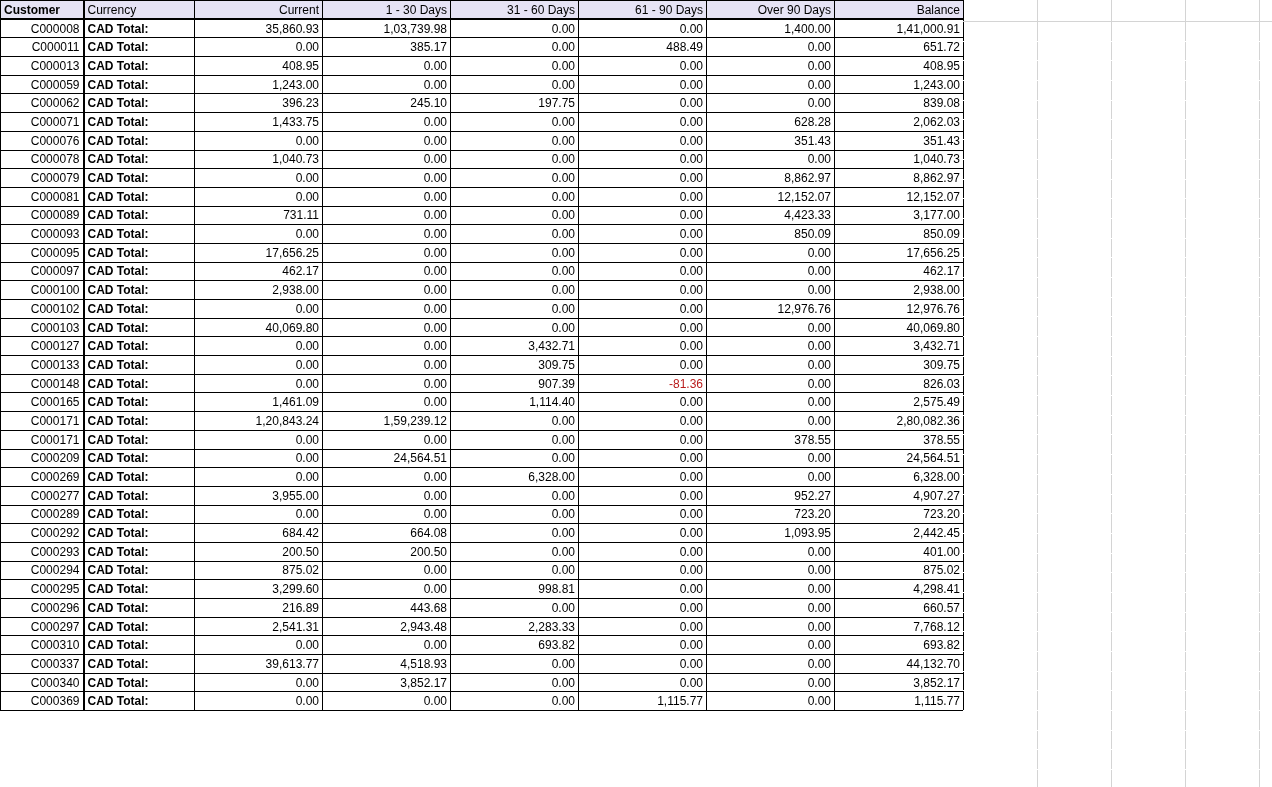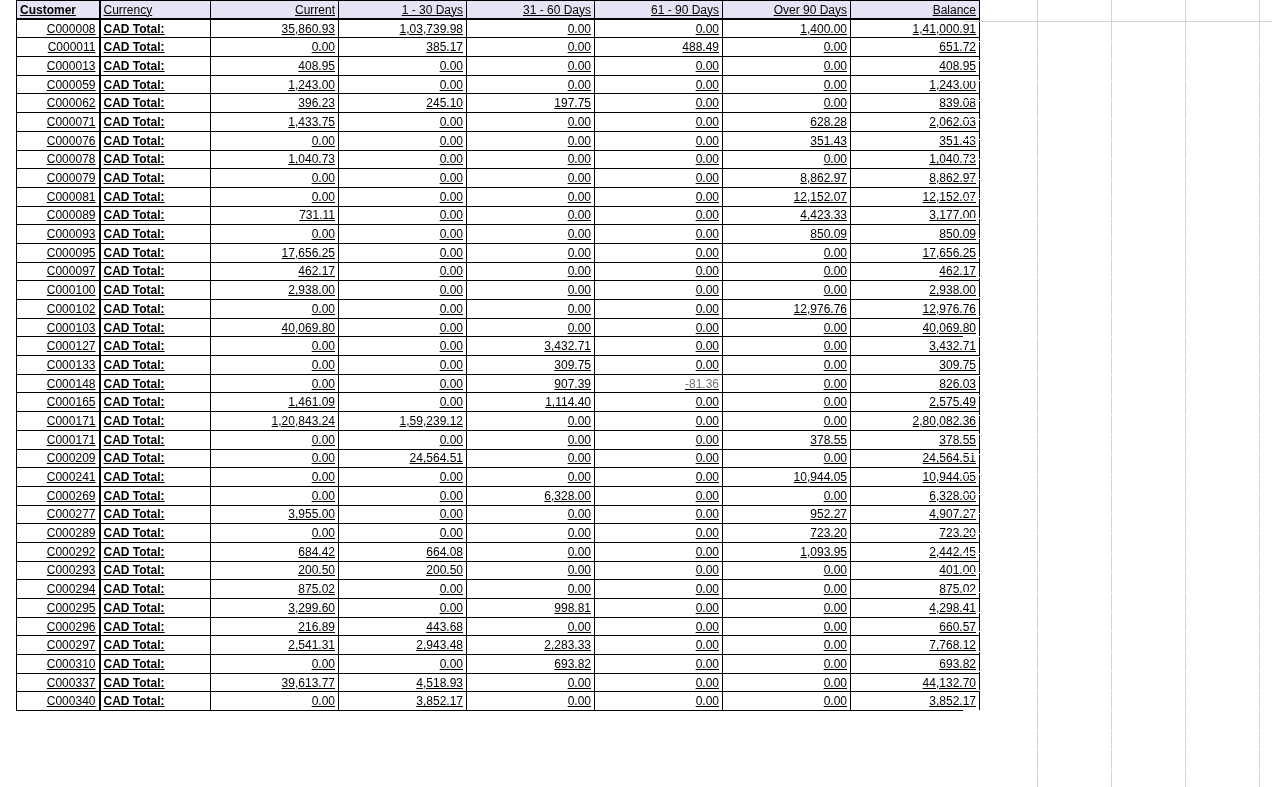--- a/index.html
+++ b/index.html
@@ -31,24 +31,23 @@
     overflow: hidden;
     white-space: nowrap;
     font-weight: normal;
     vertical-align: middle;
     box-sizing: border-box;
   }
 
   
   #data-table {
     position: absolute;
-    left: 16px;
+    left: 0;
     top: 0;
     width: 963px;
-    text-decoration: underline;
   }
   #data-table col.c-customer { width: 83px; }
   #data-table col.c-currency { width: 111px; }
   #data-table col.c-num      { width: 128px; }
   #data-table col.c-num2     { width: 129px; }
 
   
   #data-table thead th {
     background: #e6e3f5;
     border: 1px solid #000000;
@@ -80,21 +79,21 @@
     border-right: 2px solid #000000;
   }
   #data-table tbody td.curr {
     text-align: left;
     font-weight: bold;
   }
   #data-table tbody td.num {
     text-align: right;
   }
   #data-table tbody td.neg {
-    color: #737373;
+    color: #b91c1c;
     padding-left: 48px;
   }
 
   
   #empty-grid {
     position: absolute;
     left: 963px;
     top: 0;
     width: 309px;
     border-collapse: collapse;
@@ -376,30 +375,20 @@
           <td class="cust">C000209</td>
           <td class="curr">CAD Total:</td>
           <td class="num">0.00</td>
           <td class="num">24,564.51</td>
           <td class="num">0.00</td>
           <td class="num">0.00</td>
           <td class="num">0.00</td>
           <td class="num">24,564.51</td>
         </tr>
         <tr>
-          <td class="cust">C000241</td>
-          <td class="curr">CAD Total:</td>
-          <td class="num">0.00</td>
-          <td class="num">0.00</td>
-          <td class="num">0.00</td>
-          <td class="num">0.00</td>
-          <td class="num">10,944.05</td>
-          <td class="num">10,944.05</td>
-        </tr>
-        <tr>
           <td class="cust">C000269</td>
           <td class="curr">CAD Total:</td>
           <td class="num">0.00</td>
           <td class="num">0.00</td>
           <td class="num">6,328.00</td>
           <td class="num">0.00</td>
           <td class="num">0.00</td>
           <td class="num">6,328.00</td>
         </tr>
         <tr>
@@ -504,20 +493,30 @@
         </tr>
         <tr>
           <td class="cust">C000340</td>
           <td class="curr">CAD Total:</td>
           <td class="num">0.00</td>
           <td class="num">3,852.17</td>
           <td class="num">0.00</td>
           <td class="num">0.00</td>
           <td class="num">0.00</td>
           <td class="num">3,852.17</td>
+        </tr>
+        <tr>
+          <td class="cust">C000369</td>
+          <td class="curr">CAD Total:</td>
+          <td class="num">0.00</td>
+          <td class="num">0.00</td>
+          <td class="num">0.00</td>
+          <td class="num">1,115.77</td>
+          <td class="num">0.00</td>
+          <td class="num">1,115.77</td>
         </tr>
       </tbody>
   </table>
 
   <table id="empty-grid">
     <colgroup>
       <col>
         <col>
         <col>
         <col>

